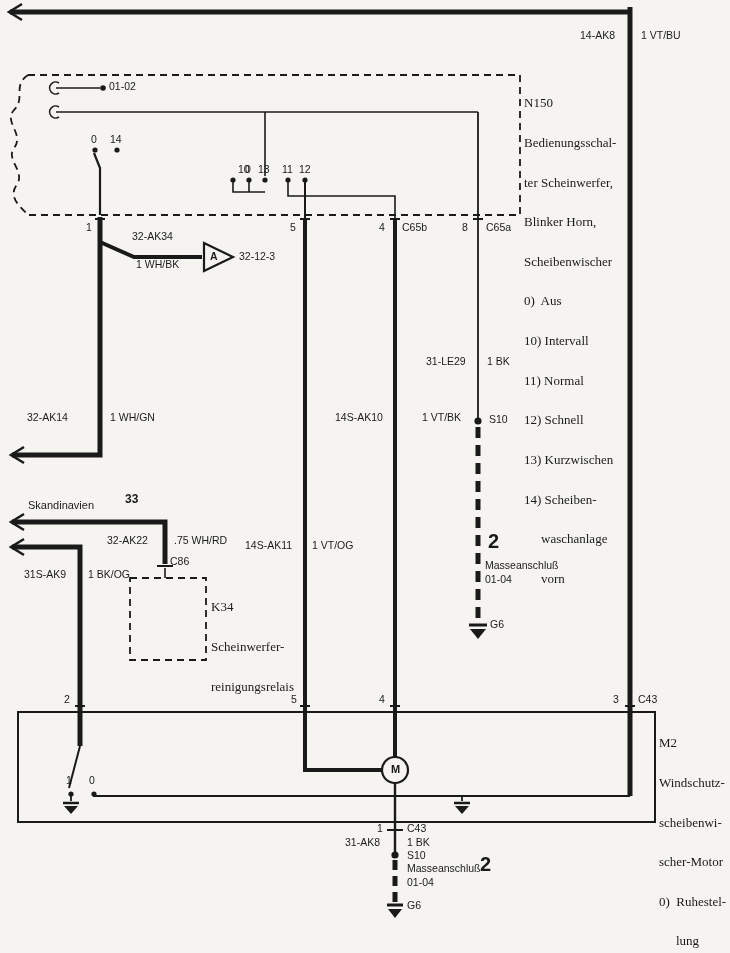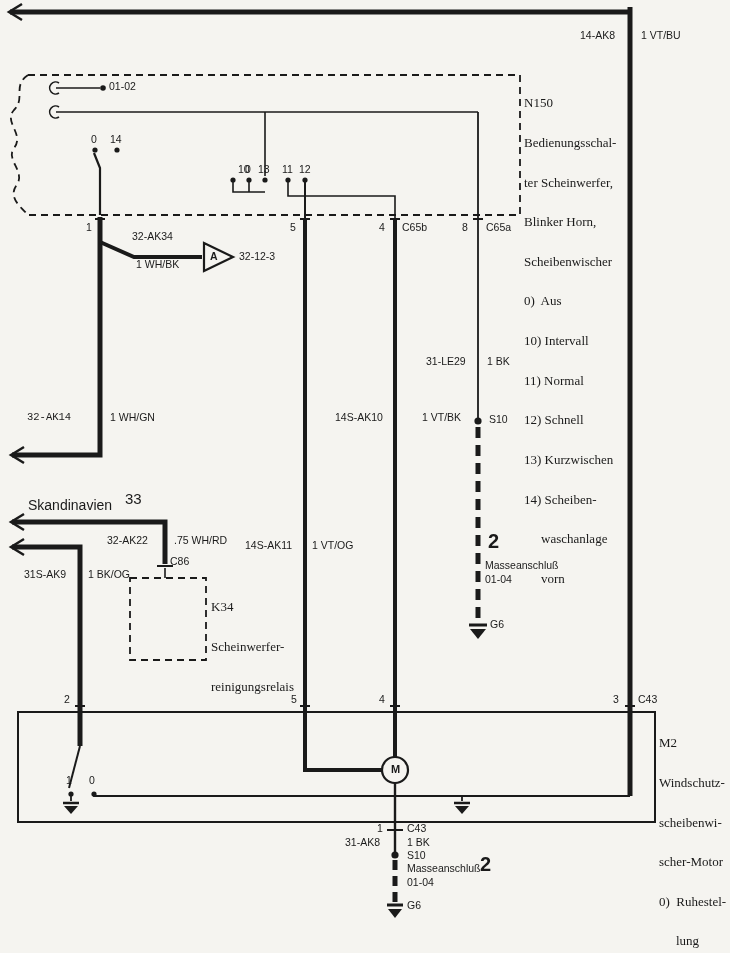--- a/index.html
+++ b/index.html
@@ -6,22 +6,22 @@
   html,body { background:#9a9a9a; }
   #page {
     position:relative; width:730px; height:953px;
     background:#f5f4f0; color:#1a1a1a;
     font-family:"Liberation Sans", sans-serif;
     overflow:hidden;
   }
   #wires { position:absolute; left:0; top:0; }
   .lbl { position:absolute; font-size:10.5px; line-height:11px; white-space:pre; }
   .big { font-size:20px; font-weight:700; line-height:19px; }
-  .b33 { font-size:15px; font-weight:400; line-height:18px; }
-  .cap { font-size:14px; }
+  .b33 { font-size:12px; font-weight:700; line-height:18px; }
+  .cap { font-size:11px; }
   .mot { font-size:11px; font-weight:700; }
   .blk { position:absolute; font-size:13px; line-height:13.2px; white-space:pre;font-family:Liberation Serif, serif; }
   .blk span { display:block; }
   .ind { padding-left:17px; }
 </style>
 </head>
 <body>
 
 <div id="page">
 
@@ -136,21 +136,21 @@
   <span class="lbl" style="left:379px;top:222px;">4</span>
   <span class="lbl" style="left:402px;top:222px;">C65b</span>
   <span class="lbl" style="left:462px;top:222px;">8</span>
   <span class="lbl" style="left:486px;top:222px;">C65a</span>
 
   <span class="lbl" style="left:132px;top:231px;">32-AK34</span>
   <span class="lbl" style="left:136px;top:259px;">1 WH/BK</span>
   <span class="lbl" style="left:210px;top:251px;font-weight:700;">A</span>
   <span class="lbl" style="left:239px;top:251px;">32-12-3</span>
 
-  <span class="lbl" style="left:27px;top:412px;font-family:Liberation Mono, monospace;">32-AK14</span>
+  <span class="lbl" style="left:27px;top:412px;">32-AK14</span>
   <span class="lbl" style="left:110px;top:412px;">1 WH/GN</span>
 
   <span class="lbl" style="left:426px;top:356px;">31-LE29</span>
   <span class="lbl" style="left:487px;top:356px;">1 BK</span>
   <span class="lbl" style="left:489px;top:414px;">S10</span>
   <span class="lbl big" style="left:488px;top:532px;">2</span>
   <span class="lbl" style="left:485px;top:560px;">Masseanschluß</span>
   <span class="lbl" style="left:485px;top:574px;">01-04</span>
   <span class="lbl" style="left:490px;top:619px;">G6</span>
 

